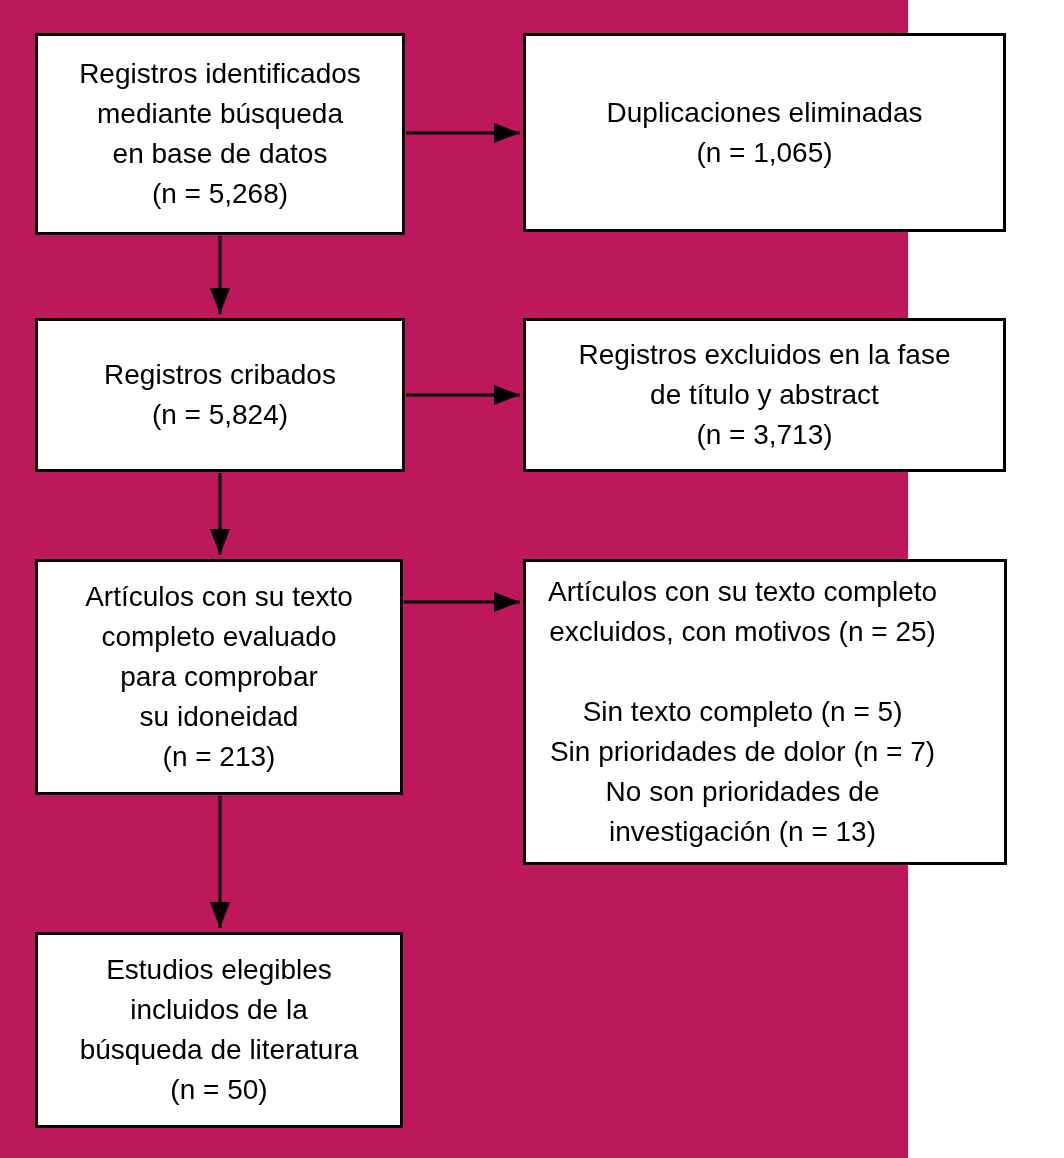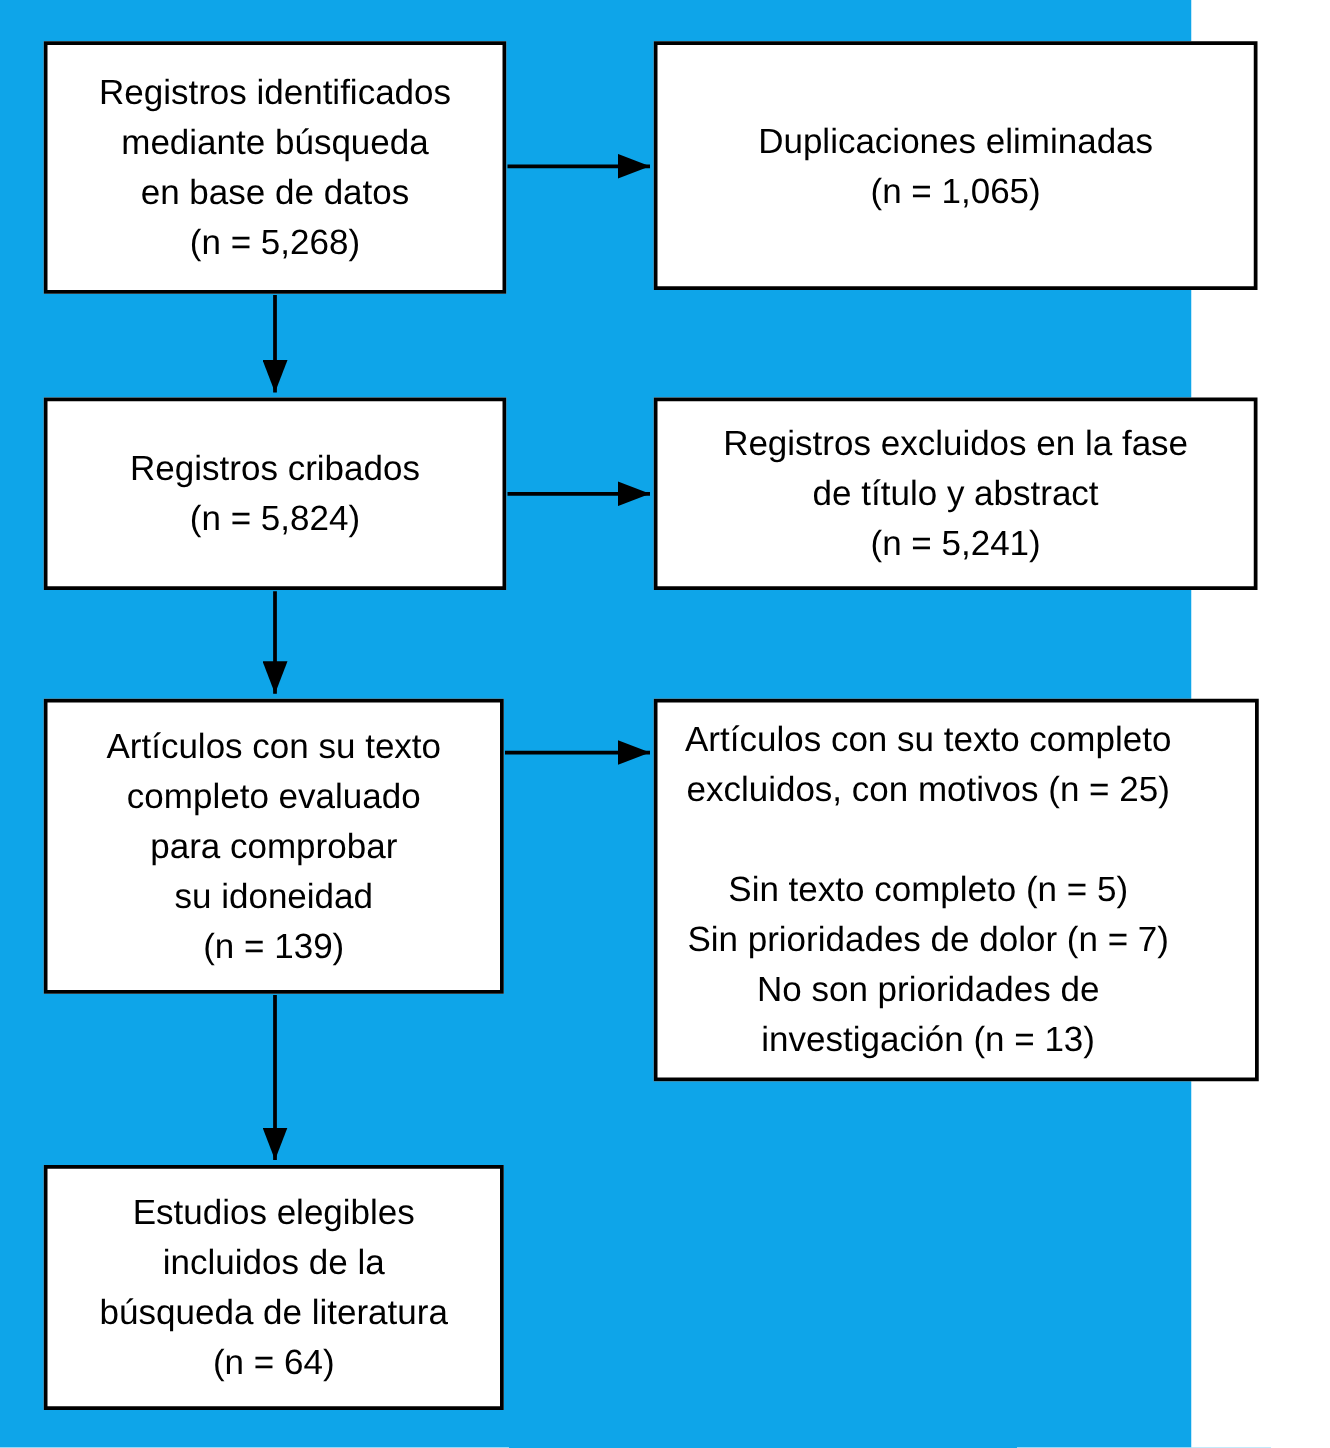--- a/index.html
+++ b/index.html
@@ -4,24 +4,23 @@
 <style>
   html, body {
     margin: 0;
     padding: 0;
     background: #ffffff;
   }
   .canvas {
     position: relative;
     width: 908px;
     height: 1158px;
-    background: #0ea5e9;
+    background: #be185d;
     font-family: "Liberation Sans", sans-serif;
     color: #000000;
-    padding-left: 45px;
   }
   .box {
     position: absolute;
     box-sizing: border-box;
     border: 3px solid #000000;
     background: #ffffff;
     display: flex;
     align-items: center;
     justify-content: center;
     text-align: center;
@@ -87,41 +86,41 @@
   </div>
 
   <div class="box b-screened">
     <span>Registros cribados
 (n = 5,824)</span>
   </div>
 
   <div class="box b-excluded-title">
     <span>Registros excluidos en la fase
 de título y abstract
-(n = 5,241)</span>
+(n = 3,713)</span>
   </div>
 
   <div class="box b-fulltext">
     <span>Artículos con su texto
 completo evaluado
 para comprobar
 su idoneidad
-(n = 139)</span>
+(n = 213)</span>
   </div>
 
   <div class="box b-fulltext-excluded left-align">
     <span>Artículos con su texto completo
 excluidos, con motivos (n = 25)
 
 Sin texto completo (n = 5)
 Sin prioridades de dolor (n = 7)
 No son prioridades de
 investigación (n = 13)</span>
   </div>
 
   <div class="box b-included">
     <span>Estudios elegibles
 incluidos de la
 búsqueda de literatura
-(n = 64)</span>
+(n = 50)</span>
   </div>
 
 </div>
 
 </body></html>

